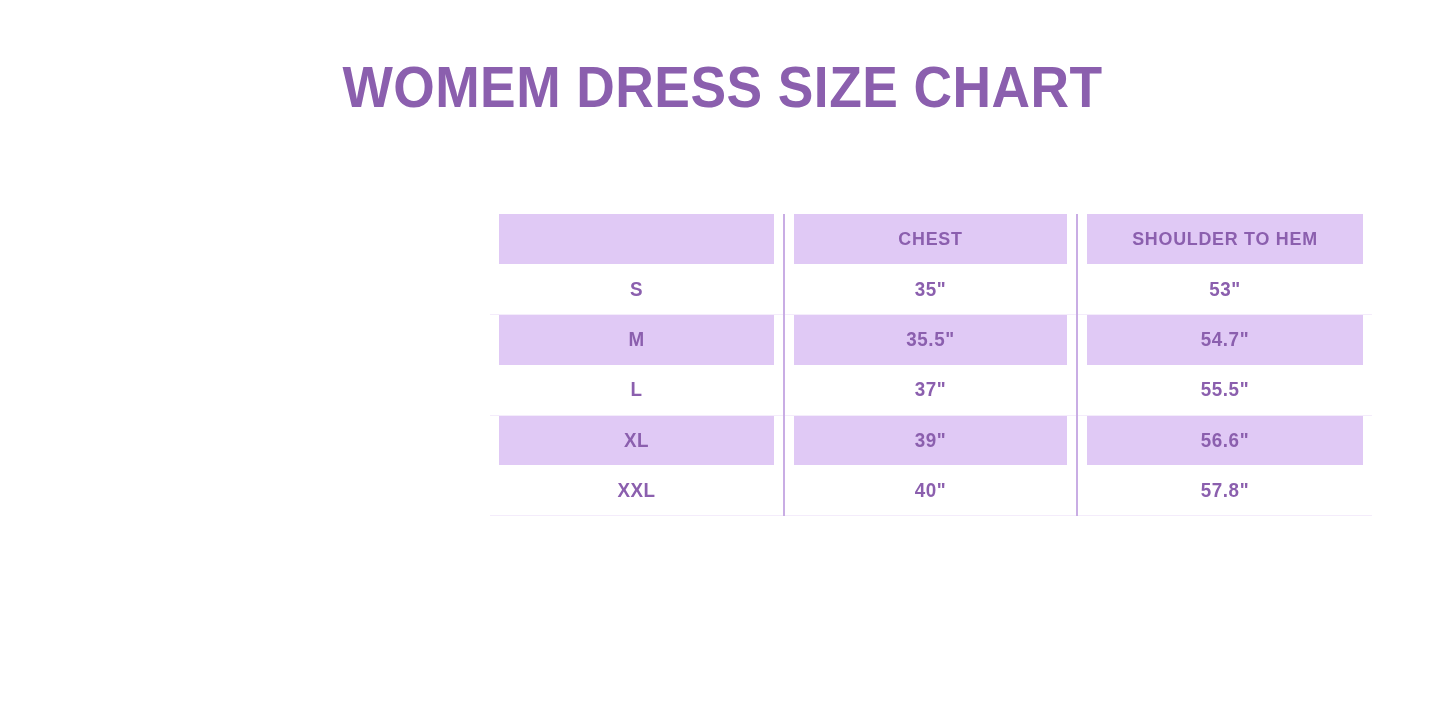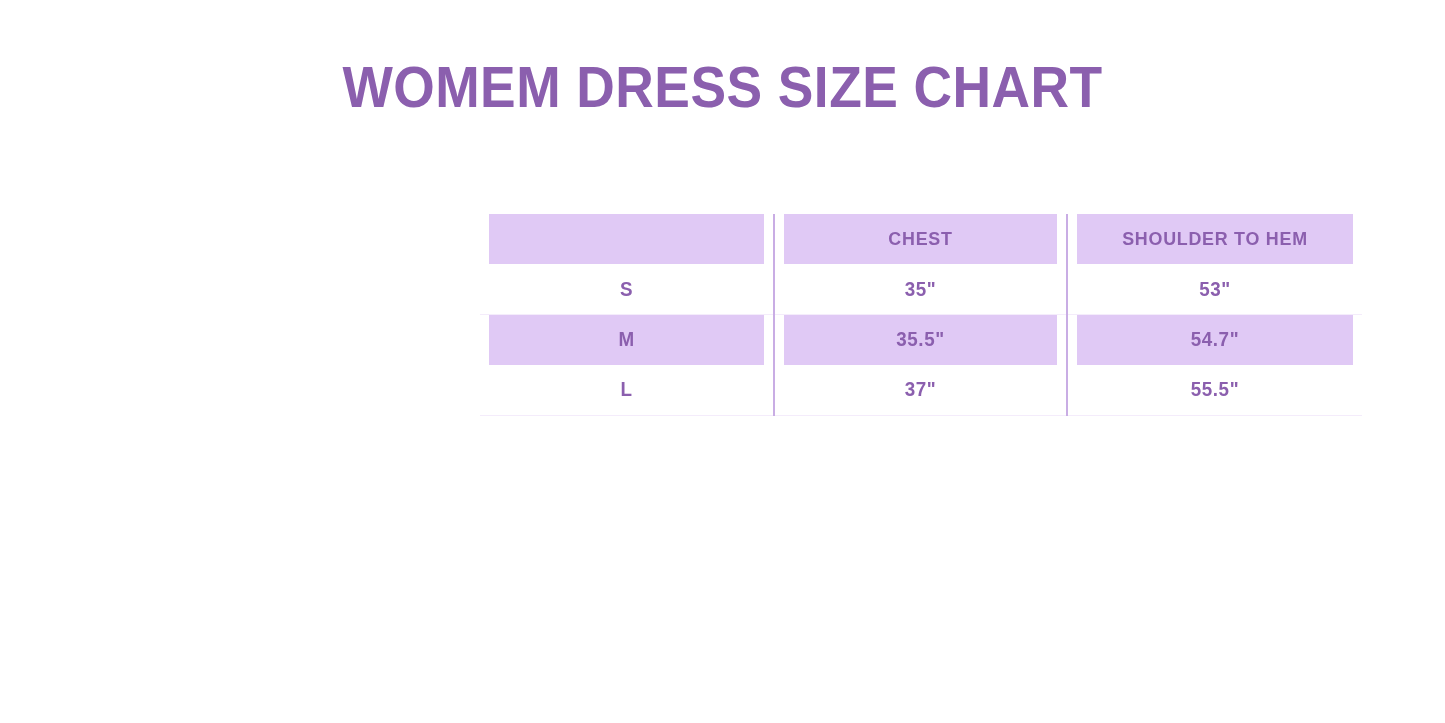--- a/index.html
+++ b/index.html
@@ -35,21 +35,21 @@
     letter-spacing: 0.5px;
     line-height: 64px;
     transform: scaleX(0.92);
     transform-origin: center top;
     white-space: nowrap;
   }
 
   
   #size-table {
     position: absolute;
-    left: 480px;
+    left: 490px;
     top: 214px;
     width: 882px;
     border-collapse: collapse;
     table-layout: fixed;
   }
 
   #size-table col.col-size  { width: 294px; }
   #size-table col.col-chest { width: 293px; }
   #size-table col.col-hem   { width: 295px; }
 
@@ -132,16 +132,26 @@
       <tr class="row-shaded">
         <td class="cell-size">M</td>
         <td class="cell-chest">35.5"</td>
         <td class="cell-hem">54.7"</td>
       </tr>
       <tr class="row-plain">
         <td class="cell-size">L</td>
         <td class="cell-chest">37"</td>
         <td class="cell-hem">55.5"</td>
       </tr>
+      <tr class="row-shaded">
+        <td class="cell-size">XL</td>
+        <td class="cell-chest">39"</td>
+        <td class="cell-hem">56.6"</td>
+      </tr>
+      <tr class="row-plain">
+        <td class="cell-size">XXL</td>
+        <td class="cell-chest">40"</td>
+        <td class="cell-hem">57.8"</td>
+      </tr>
     </tbody>
   </table>
 
 </div>
 
 </body></html>

